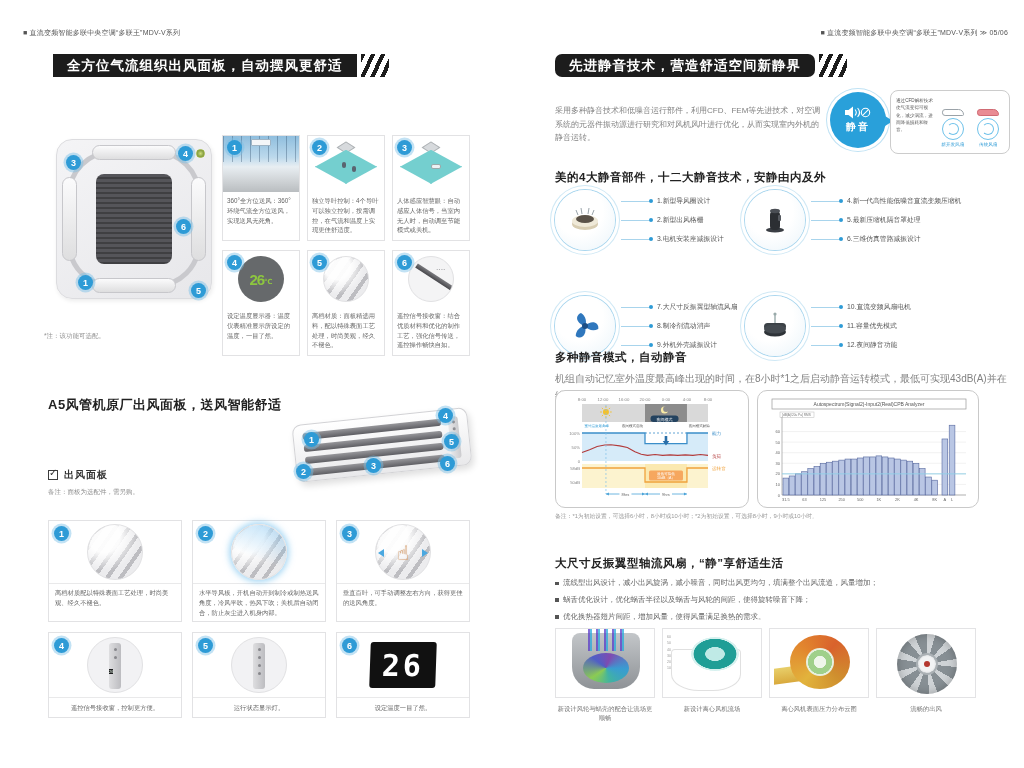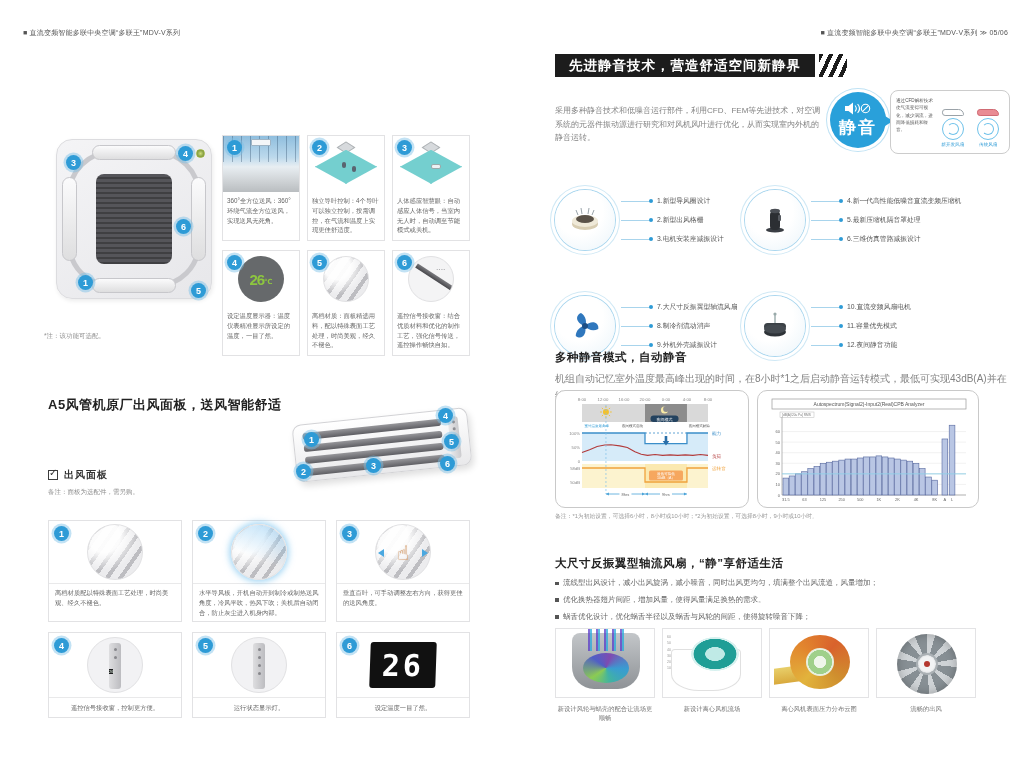--- a/index.html
+++ b/index.html
@@ -96,21 +96,21 @@
   .strip-circ .vs { position:absolute; left:50%; top:5px; transform:translateX(-50%); width:12px; height:46px; border-radius:3px; background:linear-gradient(90deg,#dedee0,#bcbcc0); }
   .strip-circ .vs i { display:block; width:3px; height:3px; border-radius:50%; background:#88888c; margin:5px auto 0; }
   .strip-circ .vs .disp { width:9px; height:6px; background:#1d1d1f; color:#efe; font-size:4px; line-height:6px; text-align:center; margin:5px auto 0; }
   .seg-disp { width:66px; height:46px; background:#111; border-radius:3px; color:#fff; display:flex; align-items:center; justify-content:center;
               font-family:"DejaVu Sans Mono",monospace; font-size:30px; font-weight:bold; letter-spacing:3px; transform:skewX(-2deg); }
 
   
   .sbadge { position:absolute; left:830px; top:92px; width:56px; height:56px; border-radius:50%; background:#29a0da;
             display:flex; flex-direction:column; align-items:center; justify-content:center; box-shadow:0 0 0 3px #fff,0 0 0 4px #bfe2f4; }
   .sbadge::after { content:""; position:absolute; right:-7px; top:24px; border-top:5px solid transparent; border-bottom:5px solid transparent; border-left:8px solid #29a0da; }
-  .sbadge .txt { color:#fff; font-size:17px; font-weight:bold; letter-spacing:2px; margin-top:1px;text-align:center; }
+  .sbadge .txt { color:#fff; font-size:10px; font-weight:bold; letter-spacing:2px; margin-top:1px;text-align:center; }
   .cfd-box { position:absolute; left:890px; top:90px; width:120px; height:64px; border:1px solid #ccc; border-radius:8px; background:#fff;
              display:flex; padding:6px 5px; gap:4px; }
   .cfd-box .t { width:40px; font-size:4.6px; color:#555; line-height:1.6; }
   .fan-col { width:34px; display:flex; flex-direction:column; align-items:center; justify-content:flex-end; }
   .fan-col .lab { font-size:4.6px; color:#2e9bd6; margin-top:2px; white-space:nowrap; }
   .swirl { width:22px; height:22px; border-radius:50%; border:1.4px solid #6fc2ea; position:relative; }
   .swirl::after { content:""; position:absolute; inset:4px; border-radius:50%; border:1.2px solid #6fc2ea; border-left-color:transparent; }
   .blade { width:22px; height:7px; border-radius:4px 7px 2px 4px; margin-bottom:2px; }
   .blade.new { background:#fff; border:1px solid #9aa2a8; }
   .blade.old { background:#e98b93; border:1px solid #d06b74; }
@@ -155,20 +155,21 @@
   .impeller::before { content:""; position:absolute; left:27px; top:27px; width:6px; height:6px; border-radius:50%; background:#b4372f; z-index:2; }
 </style>
 </head>
 <body>
 
 <div id="page">
 
   <div class="hdr hdr-l">■ 直流变频智能多联中央空调“多联王”MDV-V系列</div>
   <div class="hdr hdr-r">■ 直流变频智能多联中央空调“多联王”MDV-V系列 ≫ 05/06</div>
 
+  <div class="banner" style="left:53px;top:54px;">全方位气流组织出风面板，自动摆风更舒适</div>
 
 
   <div class="cassette-wrap">
     <div class="cassette">
       <div class="bezel"></div>
       <div class="flap t"></div>
       <div class="flap b"></div>
       <div class="flap l"></div>
       <div class="flap r"></div>
       <div class="grille"></div>
@@ -316,21 +317,21 @@
     </div>
     <div class="g2card">
       <div class="g2top tall">
         <span class="badge g2badge">6</span>
         <div class="seg-disp">26</div>
       </div>
       <div class="g2cap center">设定温度一目了然。</div>
     </div>
   </div>
 
-  <div class="banner" style="left:555px;top:54px;">先进静音技术，营造舒适空间新静界</div>
+  <div class="banner" style="left:555px;top:54px;border-radius:7px;">先进静音技术，营造舒适空间新静界</div>
   <div class="body-text" style="left:555px;top:104px;width:268px;">采用多种静音技术和低噪音运行部件，利用CFD、FEM等先进技术，对空调系统的元器件振动源进行研究和对风机风叶进行优化，从而实现室内外机的静音运转。</div>
 
   <div class="sbadge">
     <svg width="26" height="13" viewBox="0 0 26 13">
       <polygon points="0,4 3.5,4 8,0.5 8,12.5 3.5,9 0,9" fill="#fff"></polygon>
       <path d="M10 3.5 q2.6 3 0 6" stroke="#fff" stroke-width="1.1" fill="none"></path>
       <path d="M12.6 2 q4 4.5 0 9" stroke="#fff" stroke-width="1.1" fill="none"></path>
       <circle cx="20.5" cy="6.5" r="4.2" stroke="#fff" stroke-width="1.1" fill="none"></circle>
       <line x1="17.6" y1="9.4" x2="23.4" y2="3.6" stroke="#fff" stroke-width="1.1"></line>
     </svg>
@@ -343,20 +344,21 @@
       <div class="swirl"></div>
       <div class="lab">新开发风扇</div>
     </div>
     <div class="fan-col">
       <div class="blade old"></div>
       <div class="swirl"></div>
       <div class="lab">传统风扇</div>
     </div>
   </div>
 
+  <div class="sec-title" style="left:555px;top:170px;font-size:11.5px;">美的4大静音部件，十二大静音技术，安静由内及外</div>
 
   <div class="qgroup" style="left:555px;top:190px;">
     <div class="qcircle">
       <svg width="34" height="34" viewBox="0 0 34 34">
           <ellipse cx="17" cy="21" rx="13" ry="6" fill="#d8cdb2"></ellipse>
           <ellipse cx="17" cy="18" rx="13" ry="6" fill="#efe9d8"></ellipse>
           <ellipse cx="17" cy="16" rx="9" ry="4" fill="#5a5248"></ellipse>
           <path d="M10 12 l-2 -5 M14 11 l-1 -6 M20 11 l1 -6 M24 12 l2 -5" stroke="#9aa4aa" stroke-width="1" fill="none"></path>
         </svg>
     </div>
@@ -535,22 +537,22 @@
         <text x="158.05" y="110" font-size="3.9" fill="#666" text-anchor="middle" font-family="&quot;Liberation Sans&quot;,&quot;DejaVu Sans&quot;,sans-serif">4K</text>
         <text x="176.65" y="110" font-size="3.9" fill="#666" text-anchor="middle" font-family="&quot;Liberation Sans&quot;,&quot;DejaVu Sans&quot;,sans-serif">8K</text>
         <text x="186.85" y="110" font-size="3.9" fill="#666" text-anchor="middle" font-family="&quot;Liberation Sans&quot;,&quot;DejaVu Sans&quot;,sans-serif">A</text>
         <text x="194.04999999999998" y="110" font-size="3.9" fill="#666" text-anchor="middle" font-family="&quot;Liberation Sans&quot;,&quot;DejaVu Sans&quot;,sans-serif">L</text>
       </svg></div>
   <div class="tiny-note" style="left:555px;top:512px;font-size:5.8px;color:#999;">备注：*1为初始设置，可选择6小时，8小时或10小时；*2为初始设置，可选择8小时，9小时或10小时。</div>
 
   <div class="sec-title" style="left:555px;top:556px;font-size:11.5px;">大尺寸反振翼型轴流风扇，“静”享舒适生活</div>
   <ul class="bullets">
     <li>流线型出风设计，减小出风旋涡，减小噪音，同时出风更均匀，填满整个出风流道，风量增加；</li>
+    <li>蜗舌优化设计，优化蜗舌半径以及蜗舌与风轮的间距，使得旋转噪音下降；</li>
     <li>优化换热器翅片间距，增加风量，使得风量满足换热的需求。</li>
-    <li>蜗舌优化设计，优化蜗舌半径以及蜗舌与风轮的间距，使得旋转噪音下降；</li>
   </ul>
 
   <div class="figrow">
     <div class="fig">
       <div class="im">
           <div class="cup"></div>
         </div>
       <div class="cap">新设计风轮与蜗壳的配合让流场更顺畅</div>
     </div>
     <div class="fig">

